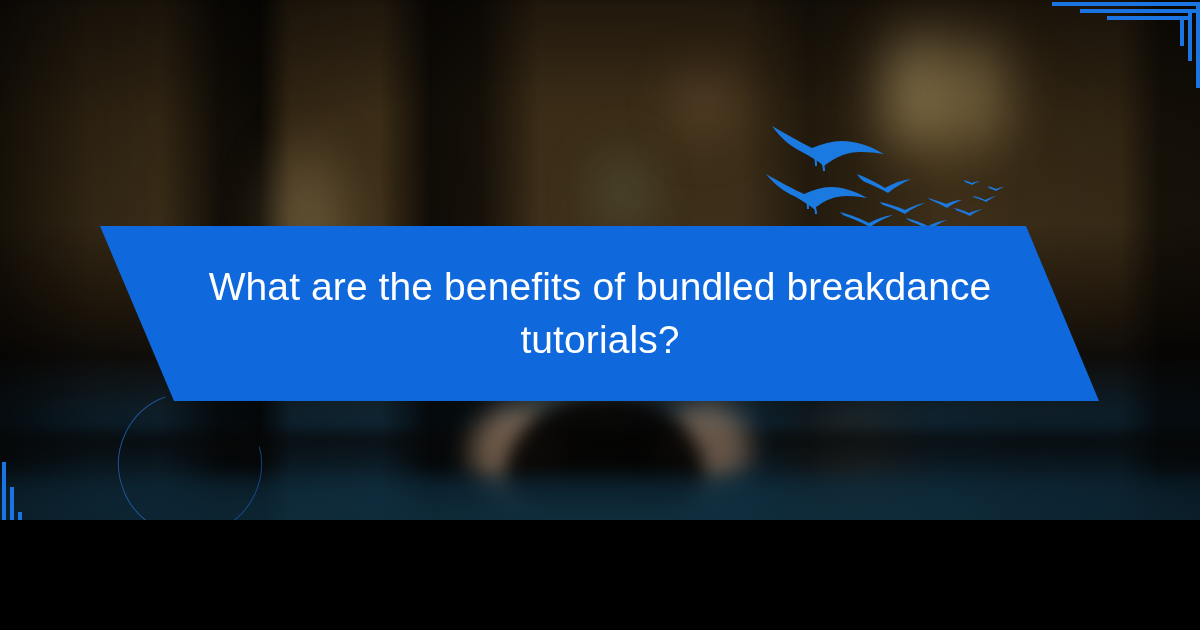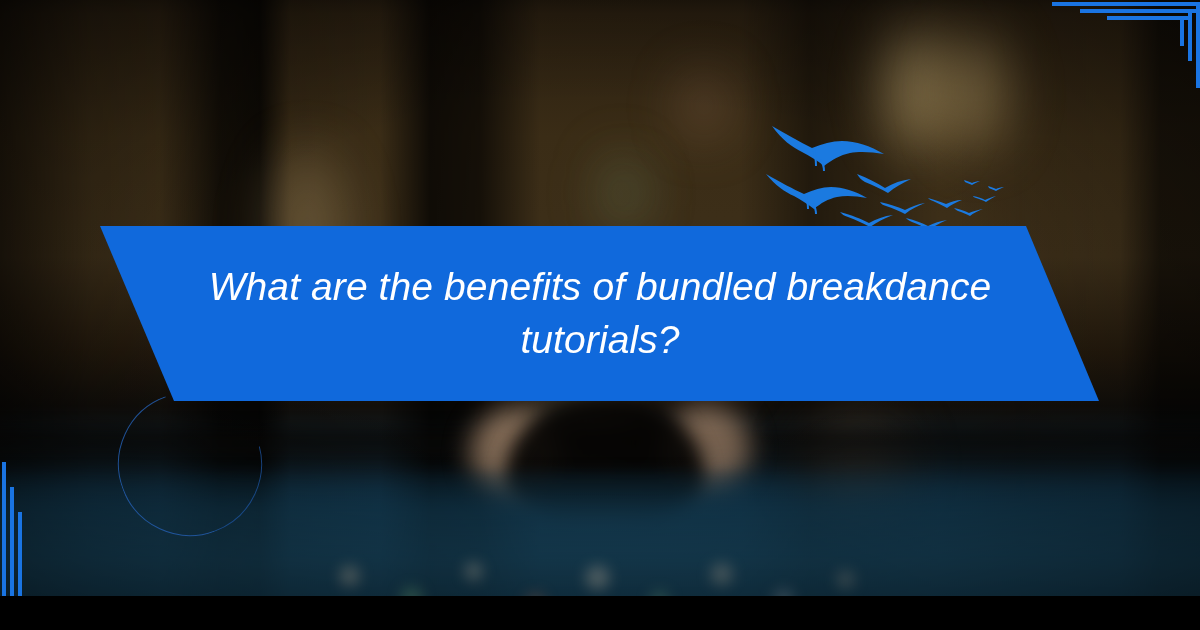--- a/index.html
+++ b/index.html
@@ -8,24 +8,23 @@
     padding: 0;
     background: #000;
   }
   body {
     font-family: "Liberation Sans", sans-serif;
   }
 
   #stage {
     position: relative;
     width: 1200px;
-    height: 596px;
+    height: 520px;
     overflow: hidden;
     background: #120d06;
-    font-style: italic;
   }
 
   
   .bg-layer {
     position: absolute;
     inset: 0;
     overflow: hidden;
   }
 
   

